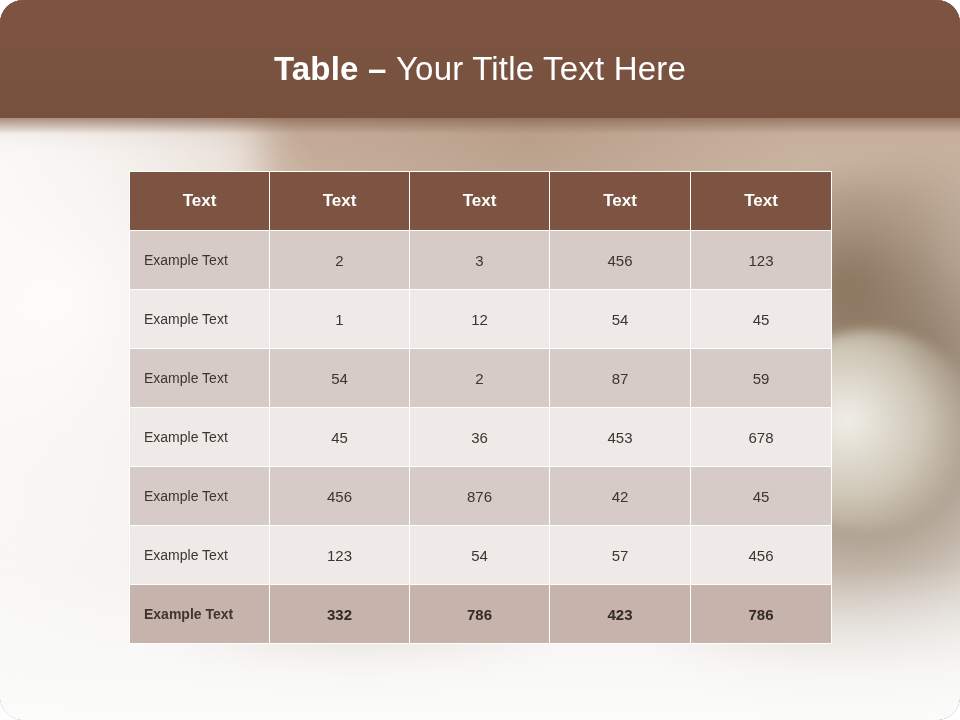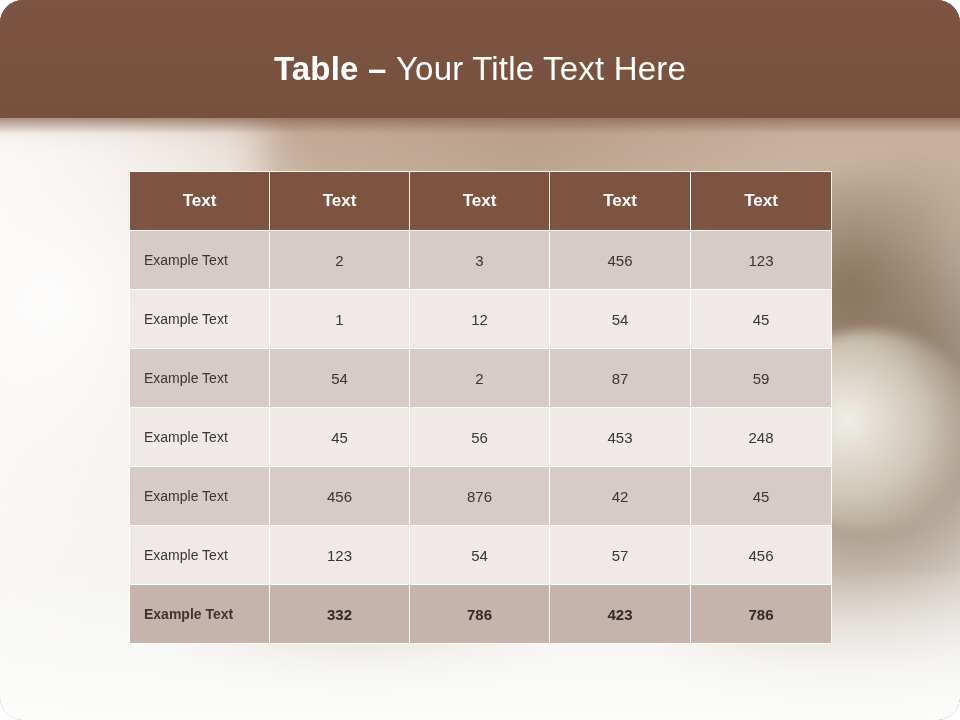--- a/index.html
+++ b/index.html
@@ -217,23 +217,23 @@
         <tr class="odd">
           <td class="label">Example Text</td>
           <td>54</td>
           <td>2</td>
           <td>87</td>
           <td>59</td>
         </tr>
         <tr class="even">
           <td class="label">Example Text</td>
           <td>45</td>
-          <td>56</td>
+          <td>36</td>
           <td>453</td>
-          <td>248</td>
+          <td>678</td>
         </tr>
         <tr class="odd">
           <td class="label">Example Text</td>
           <td>456</td>
           <td>876</td>
           <td>42</td>
           <td>45</td>
         </tr>
         <tr class="even">
           <td class="label">Example Text</td>

